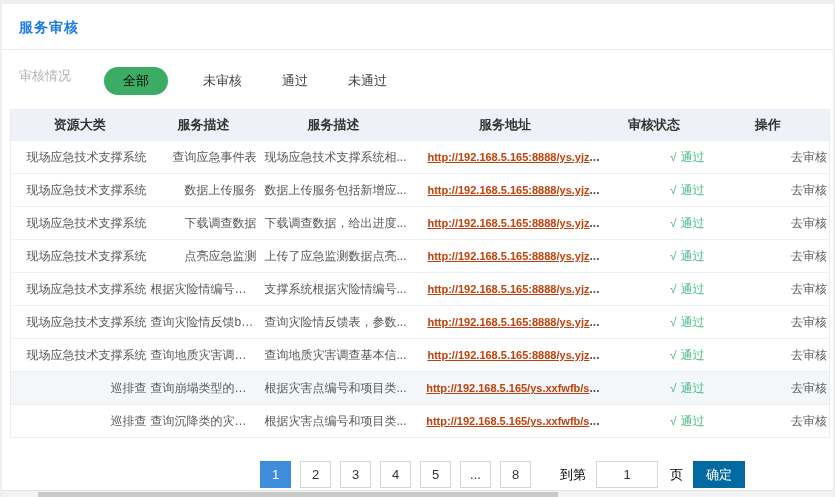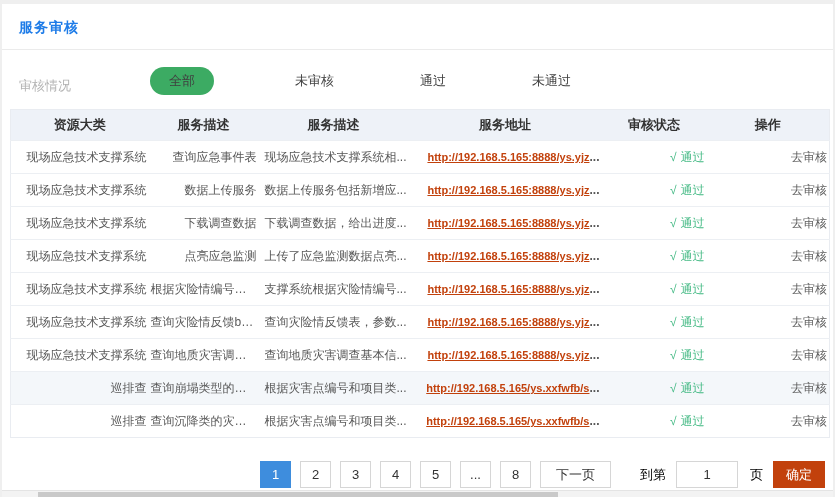--- a/index.html
+++ b/index.html
@@ -12,29 +12,29 @@
   .card {
     position:absolute; left:2px; right:2px; top:4px; bottom:0;
     background:#ffffff;
   }
   
   .page-header { padding:15px 17px 12px 17px; }
   .page-title { font-size:14px; font-weight:bold; color:#1e7ce8; letter-spacing:1px; }
   .divider { height:1px; background:#ebebeb; }
 
   
-  .filterbar { display:flex; align-items:flex-end; padding:17px 17px 14px 17px;gap:46px; }
+  .filterbar { display:flex; align-items:flex-start; padding:17px 17px 14px 17px; }
   .filter-label { color:#b3b3b3; font-size:13px; margin-right:33px; }
   .tab {
     background:none; border:none; font-size:13px; color:#424242;
     margin-right:36px; cursor:pointer; padding:5px 2px;
     font-family:inherit;
   }
   .tab.pill {
-    background:#3cab63; color:#404040; border-radius:14px;
+    background:#3cab63; color:#000000; border-radius:14px;
     padding:5px 19px; margin-right:33px;
   }
 
   
   table.svc {
     width:819px; margin:0 8px; border-collapse:collapse; table-layout:fixed;
     border:1px solid #e9ecf1;
   }
   table.svc th {
     background:#eef2f8; color:#333333; font-size:13px; font-weight:bold;
@@ -69,21 +69,21 @@
   }
   .pg.active { background:#3e8ddd; border-color:#3e8ddd; color:#ffffff; }
   .pg.next { padding:0 15px; }
   .goto-label { font-size:13px; color:#000000; margin:0 0 0 20px; }
   .goto-label.suffix { margin:0 10px 0 12px; }
   .goto-input {
     width:62px; height:27px; border:1px solid #d6d6d6; margin-left:10px;
     text-align:center; font-size:13px; color:#333; font-family:inherit;
   }
   .confirm {
-    height:27px; padding:0 13px; background:#c2410c; color:#ffffff;
+    height:27px; padding:0 13px; background:#0369a1; color:#ffffff;
     border:none; font-size:13px; cursor:pointer; font-family:inherit;
   }
 
   
   .hscrollbar {
     position:absolute; left:0; bottom:0; width:100%; height:7px;
     background:#f3f3f3; border-top:1px solid #e4e4e4;
   }
   .hscrollbar .thumb {
     position:absolute; left:36px; top:1px; width:520px; height:5px;
@@ -204,21 +204,20 @@
   </table>
 
   <div class="pagination">
     <button class="pg active">1</button>
     <button class="pg">2</button>
     <button class="pg">3</button>
     <button class="pg">4</button>
     <button class="pg">5</button>
     <button class="pg">...</button>
     <button class="pg">8</button>
-    <button class="pg next">下一页</button>
     <span class="goto-label">到第</span>
     <input class="goto-input" type="text" value="1" style="">
     <span class="goto-label suffix">页</span>
     <button class="confirm">确定</button>
   </div>
 
   <div class="hscrollbar">
     <div class="thumb"></div>
   </div>
 

